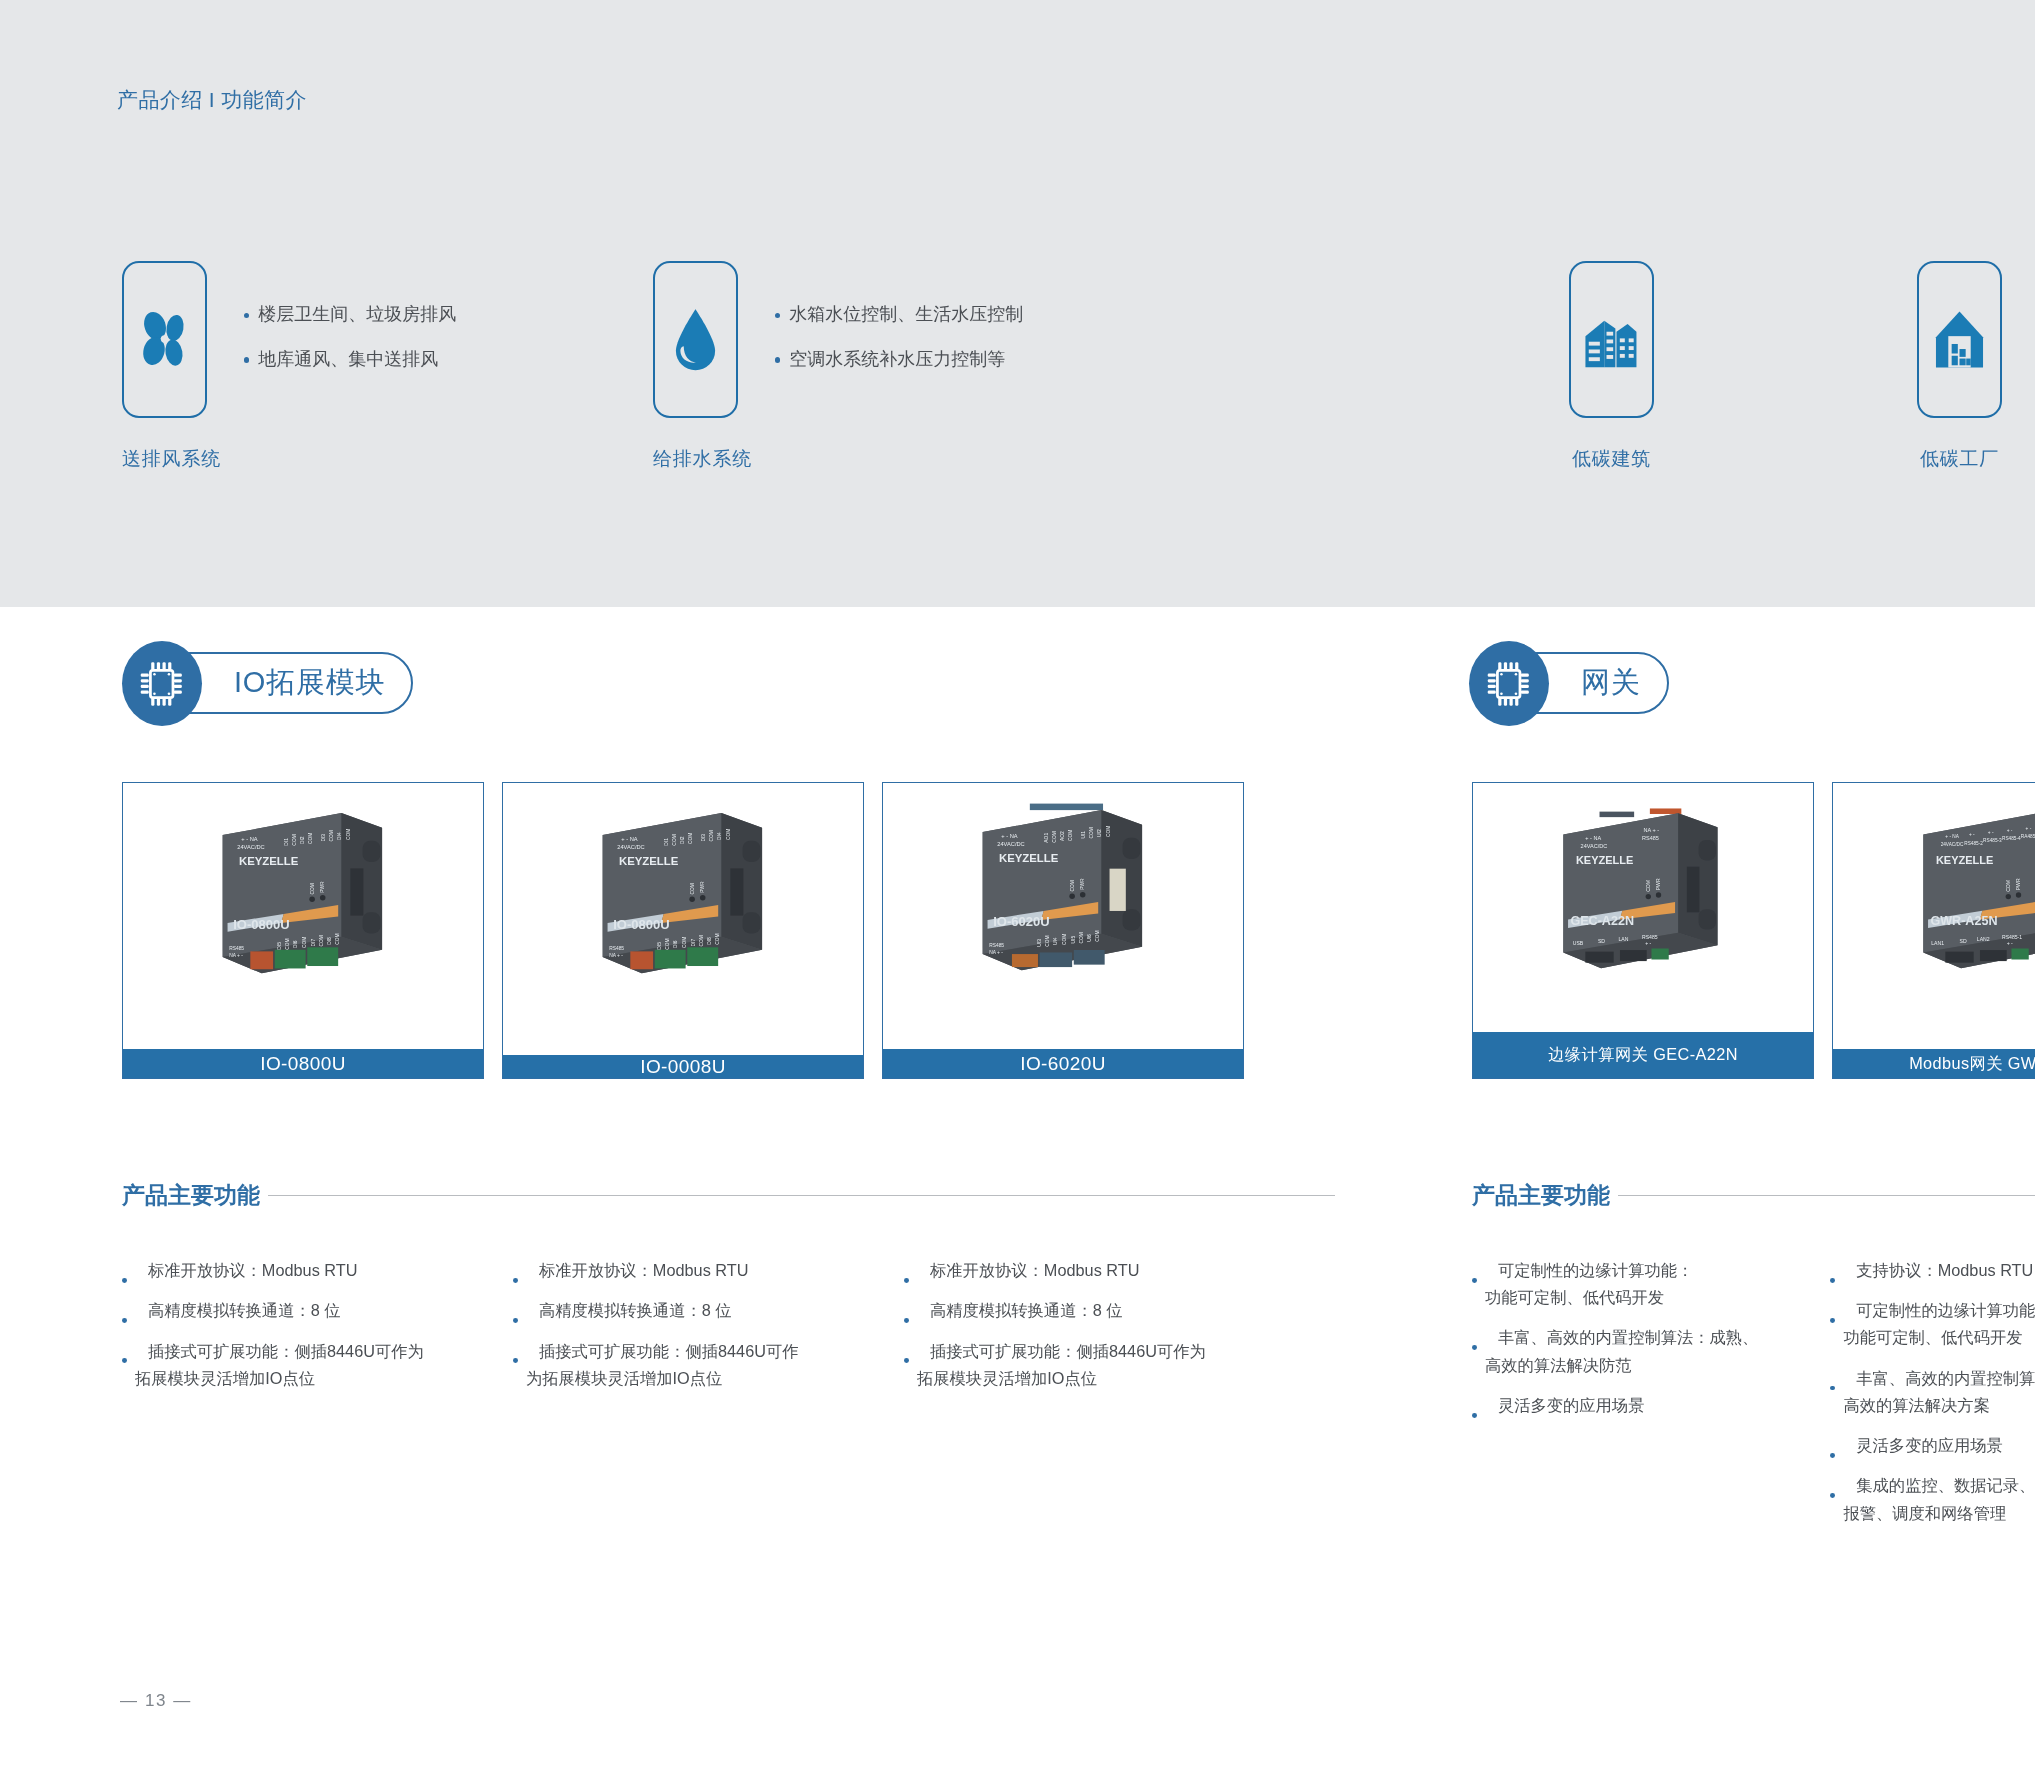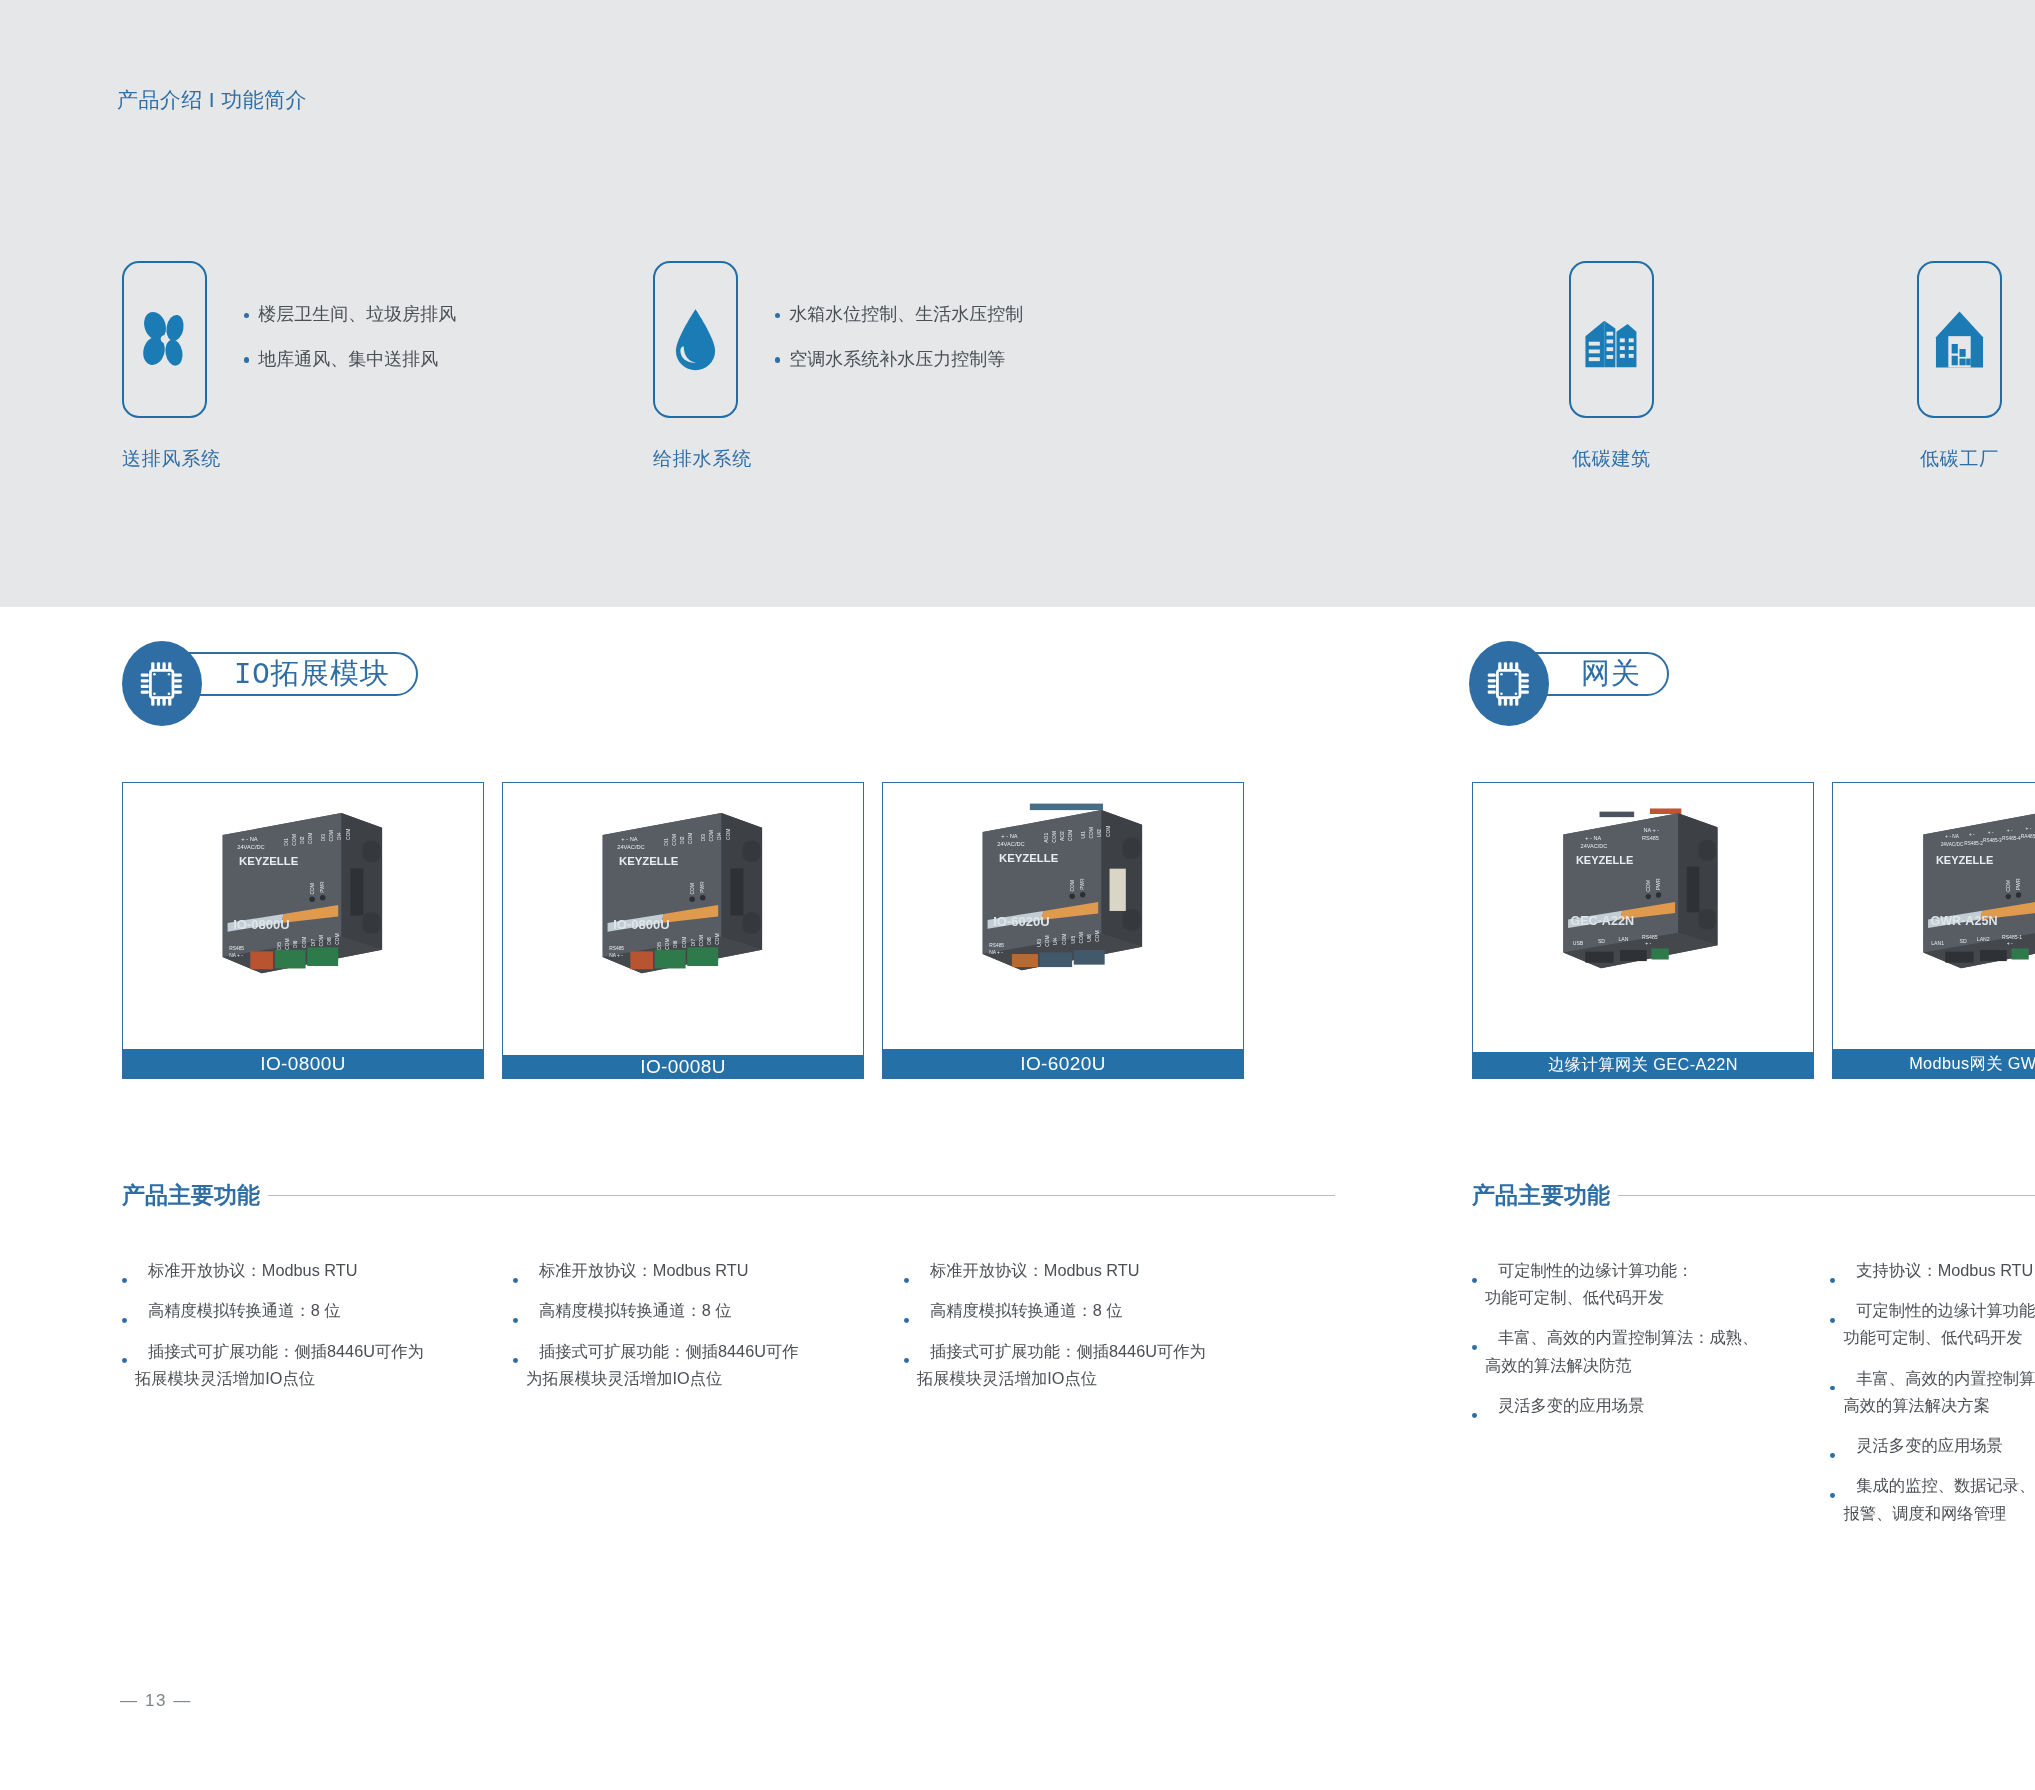--- a/index.html
+++ b/index.html
@@ -47,25 +47,24 @@
   }
   .dot {
     flex: 0 0 auto; width: 5.3px; height: 5.3px; border-radius: 50%;
     background: #2f6ea5; margin-top: 7.7px;
   }
 
   
   .sec-title { position: absolute; height: 85px; }
   .pill {
     position: absolute; left: 37px; top: 11.4px;
-    height: 44px; min-width: 204px;
+    height: 62px; min-width: 204px;
     border: 2.8px solid #2f6ea5; border-radius: 31px;
     display: flex; align-items: center;
     padding: 0 26px 0 73px;
-    font-family: Liberation Mono, monospace;
   }
   .pill-text { font-size: 29px; color: #2f6ea5; letter-spacing: 0.8px; white-space: nowrap; }
   .chip-badge {
     position: absolute; left: 0; top: 0;
     width: 80px; height: 85px; border-radius: 50%;
     background: #2f6ea5;
     display: flex; align-items: center; justify-content: center;
   }
 
   
@@ -534,21 +533,21 @@
               <text x="94" y="193">SD</text>
               <text x="120" y="190">LAN</text>
               <text x="150" y="188">RS485</text>
               <text x="154" y="196">+ -</text>
               <text transform="translate(160,128) rotate(-90)">COM</text>
               <text transform="translate(173,126) rotate(-90)">PWR</text>
             </g>
           </g>
         </svg>
       </div>
-      <div class="bar" style="height:26px; font-size:16.3px;">边缘计算网关 GEC-A22N</div>
+      <div class="bar" style="height:46px; font-size:16.3px;">边缘计算网关 GEC-A22N</div>
     </div>
 
     <div class="pcard" style="width:342px; height:297px;">
       <div class="shot">
         <svg class="dev" viewBox="0 0 300 250" width="236" height="199" style="left:51px; top:7.3px;" aria-hidden="true">
           <g>
             <path d="M50 55 L196 28 L246 46 L246 196 L98 225 L50 205 Z" fill="#4e5358"></path>
             <path d="M50 55 L196 28 L196 180 L50 205 Z" fill="#585d63"></path>
             <path d="M196 28 L246 46 L246 196 L196 180 Z" fill="#3d4146"></path>
             <path d="M196 180 L246 196 L98 225 L50 205 Z" fill="#44484d"></path>

